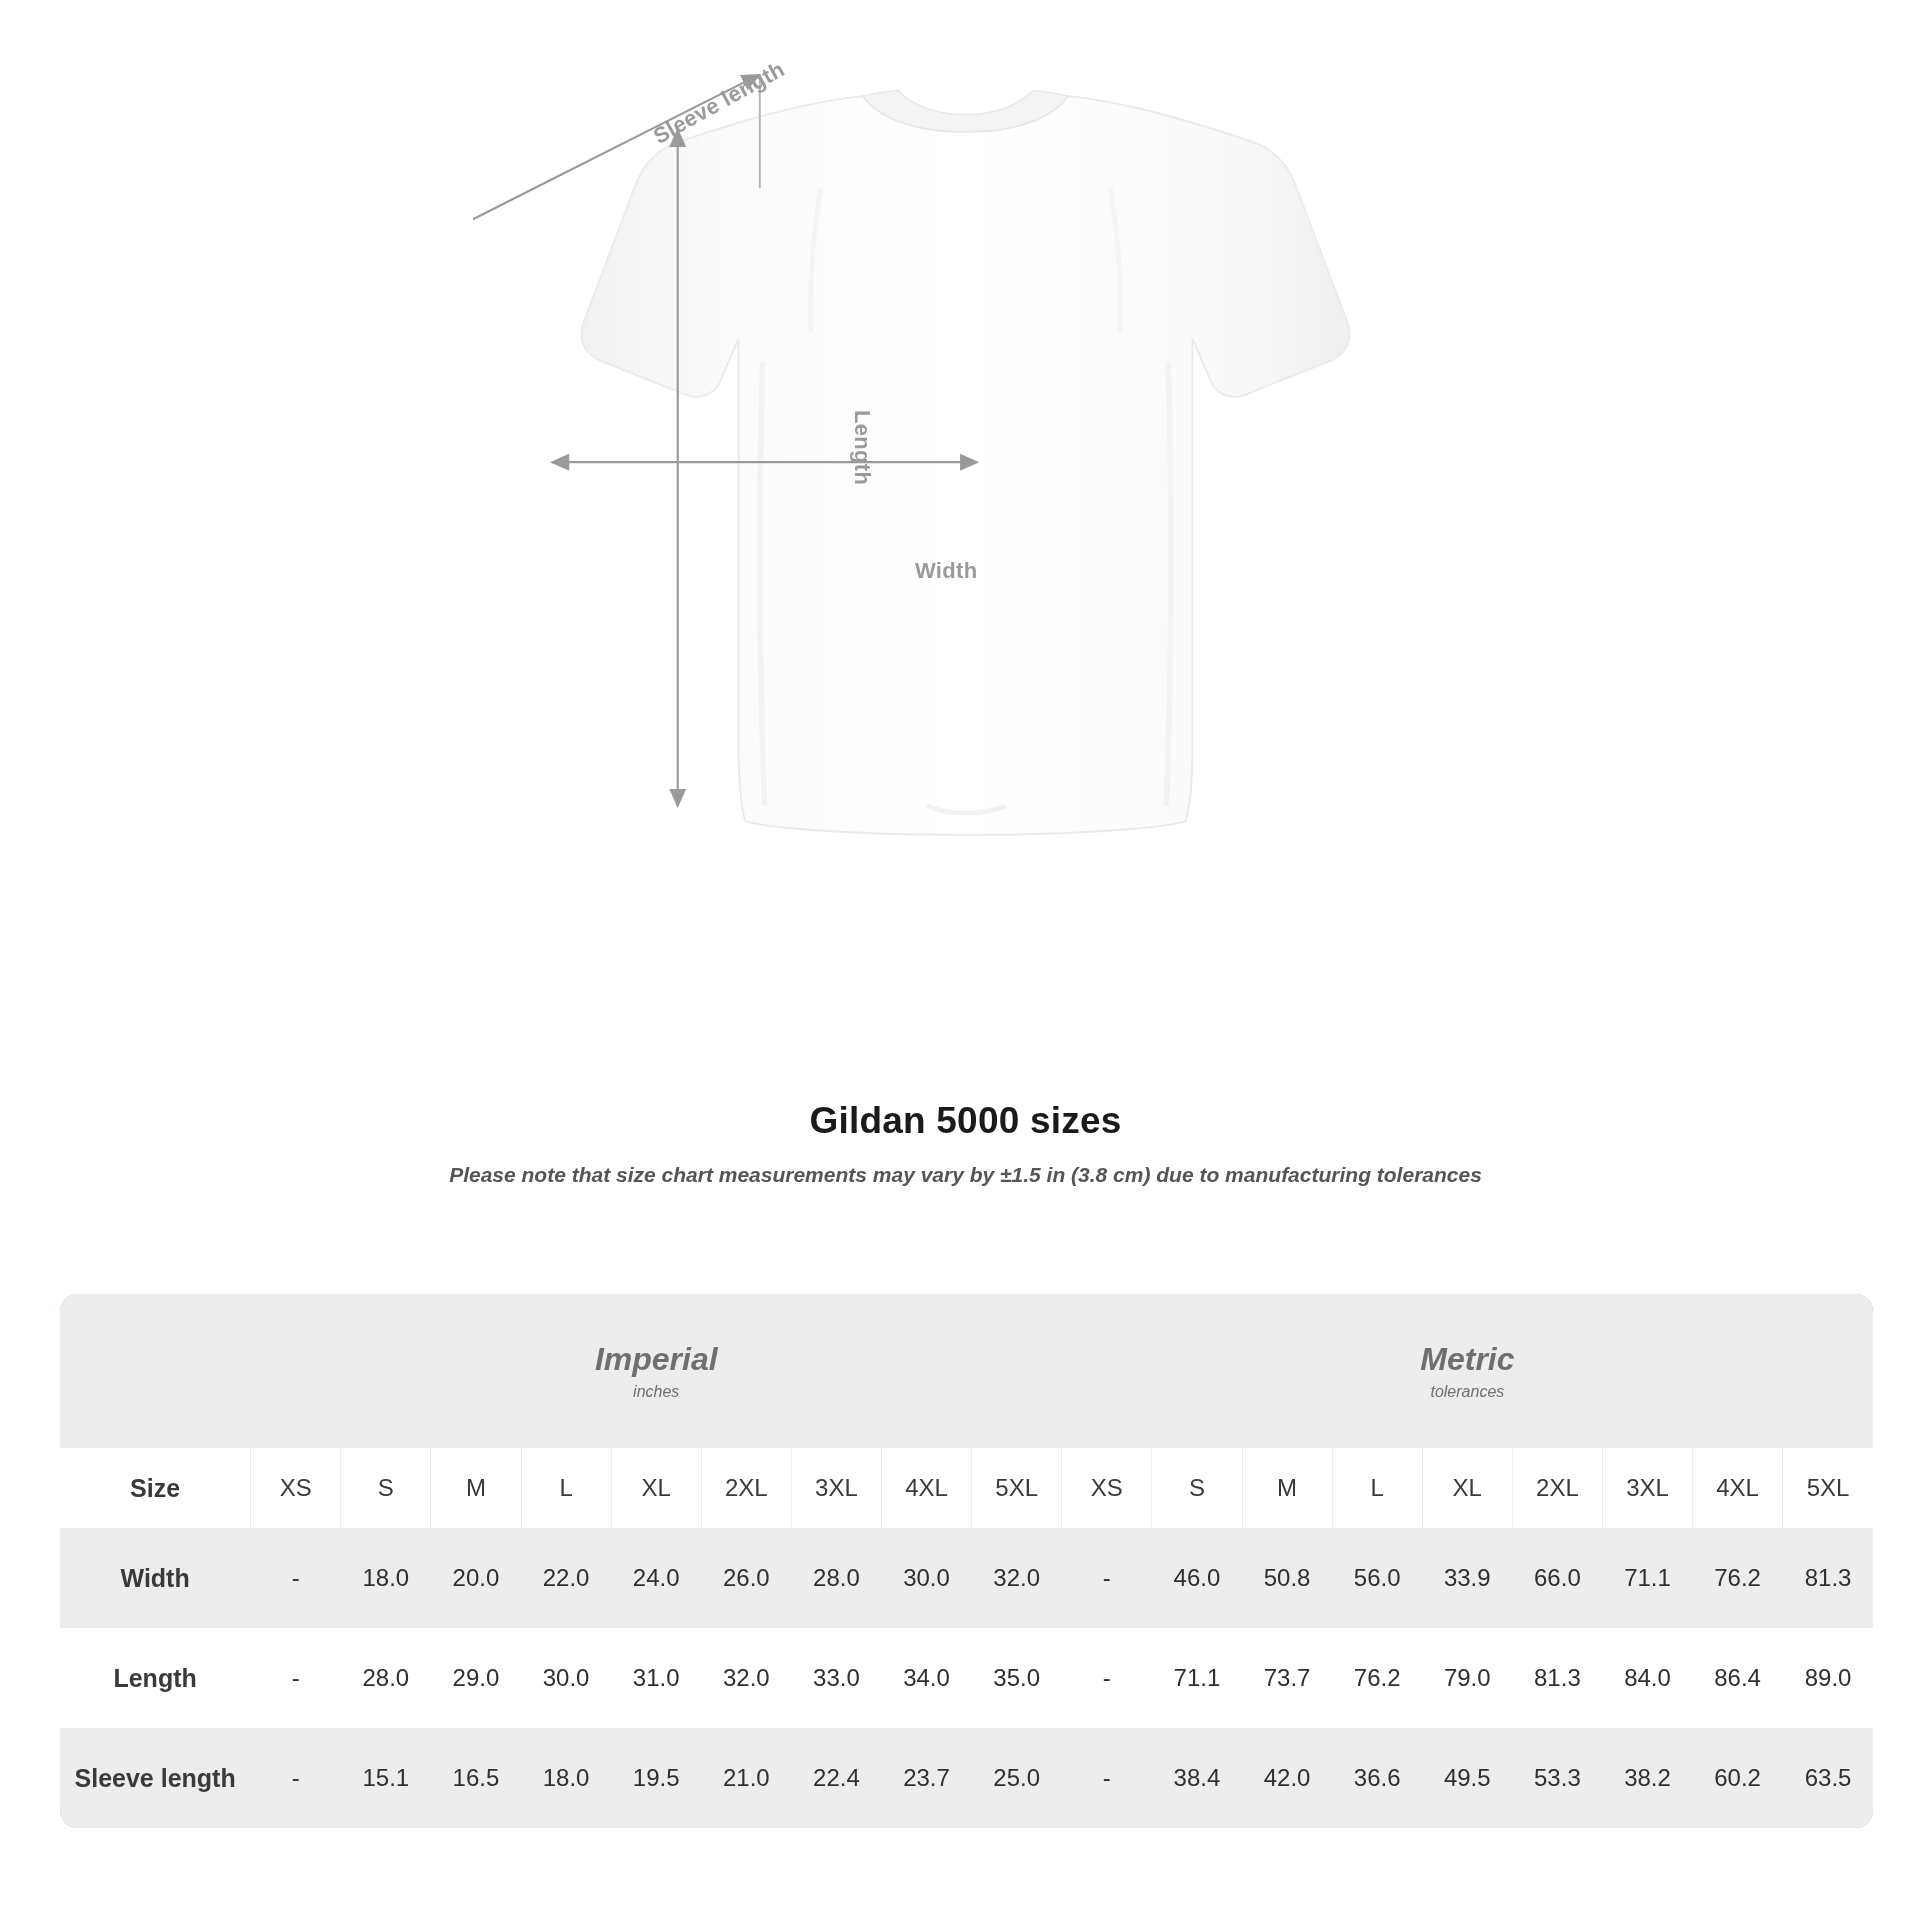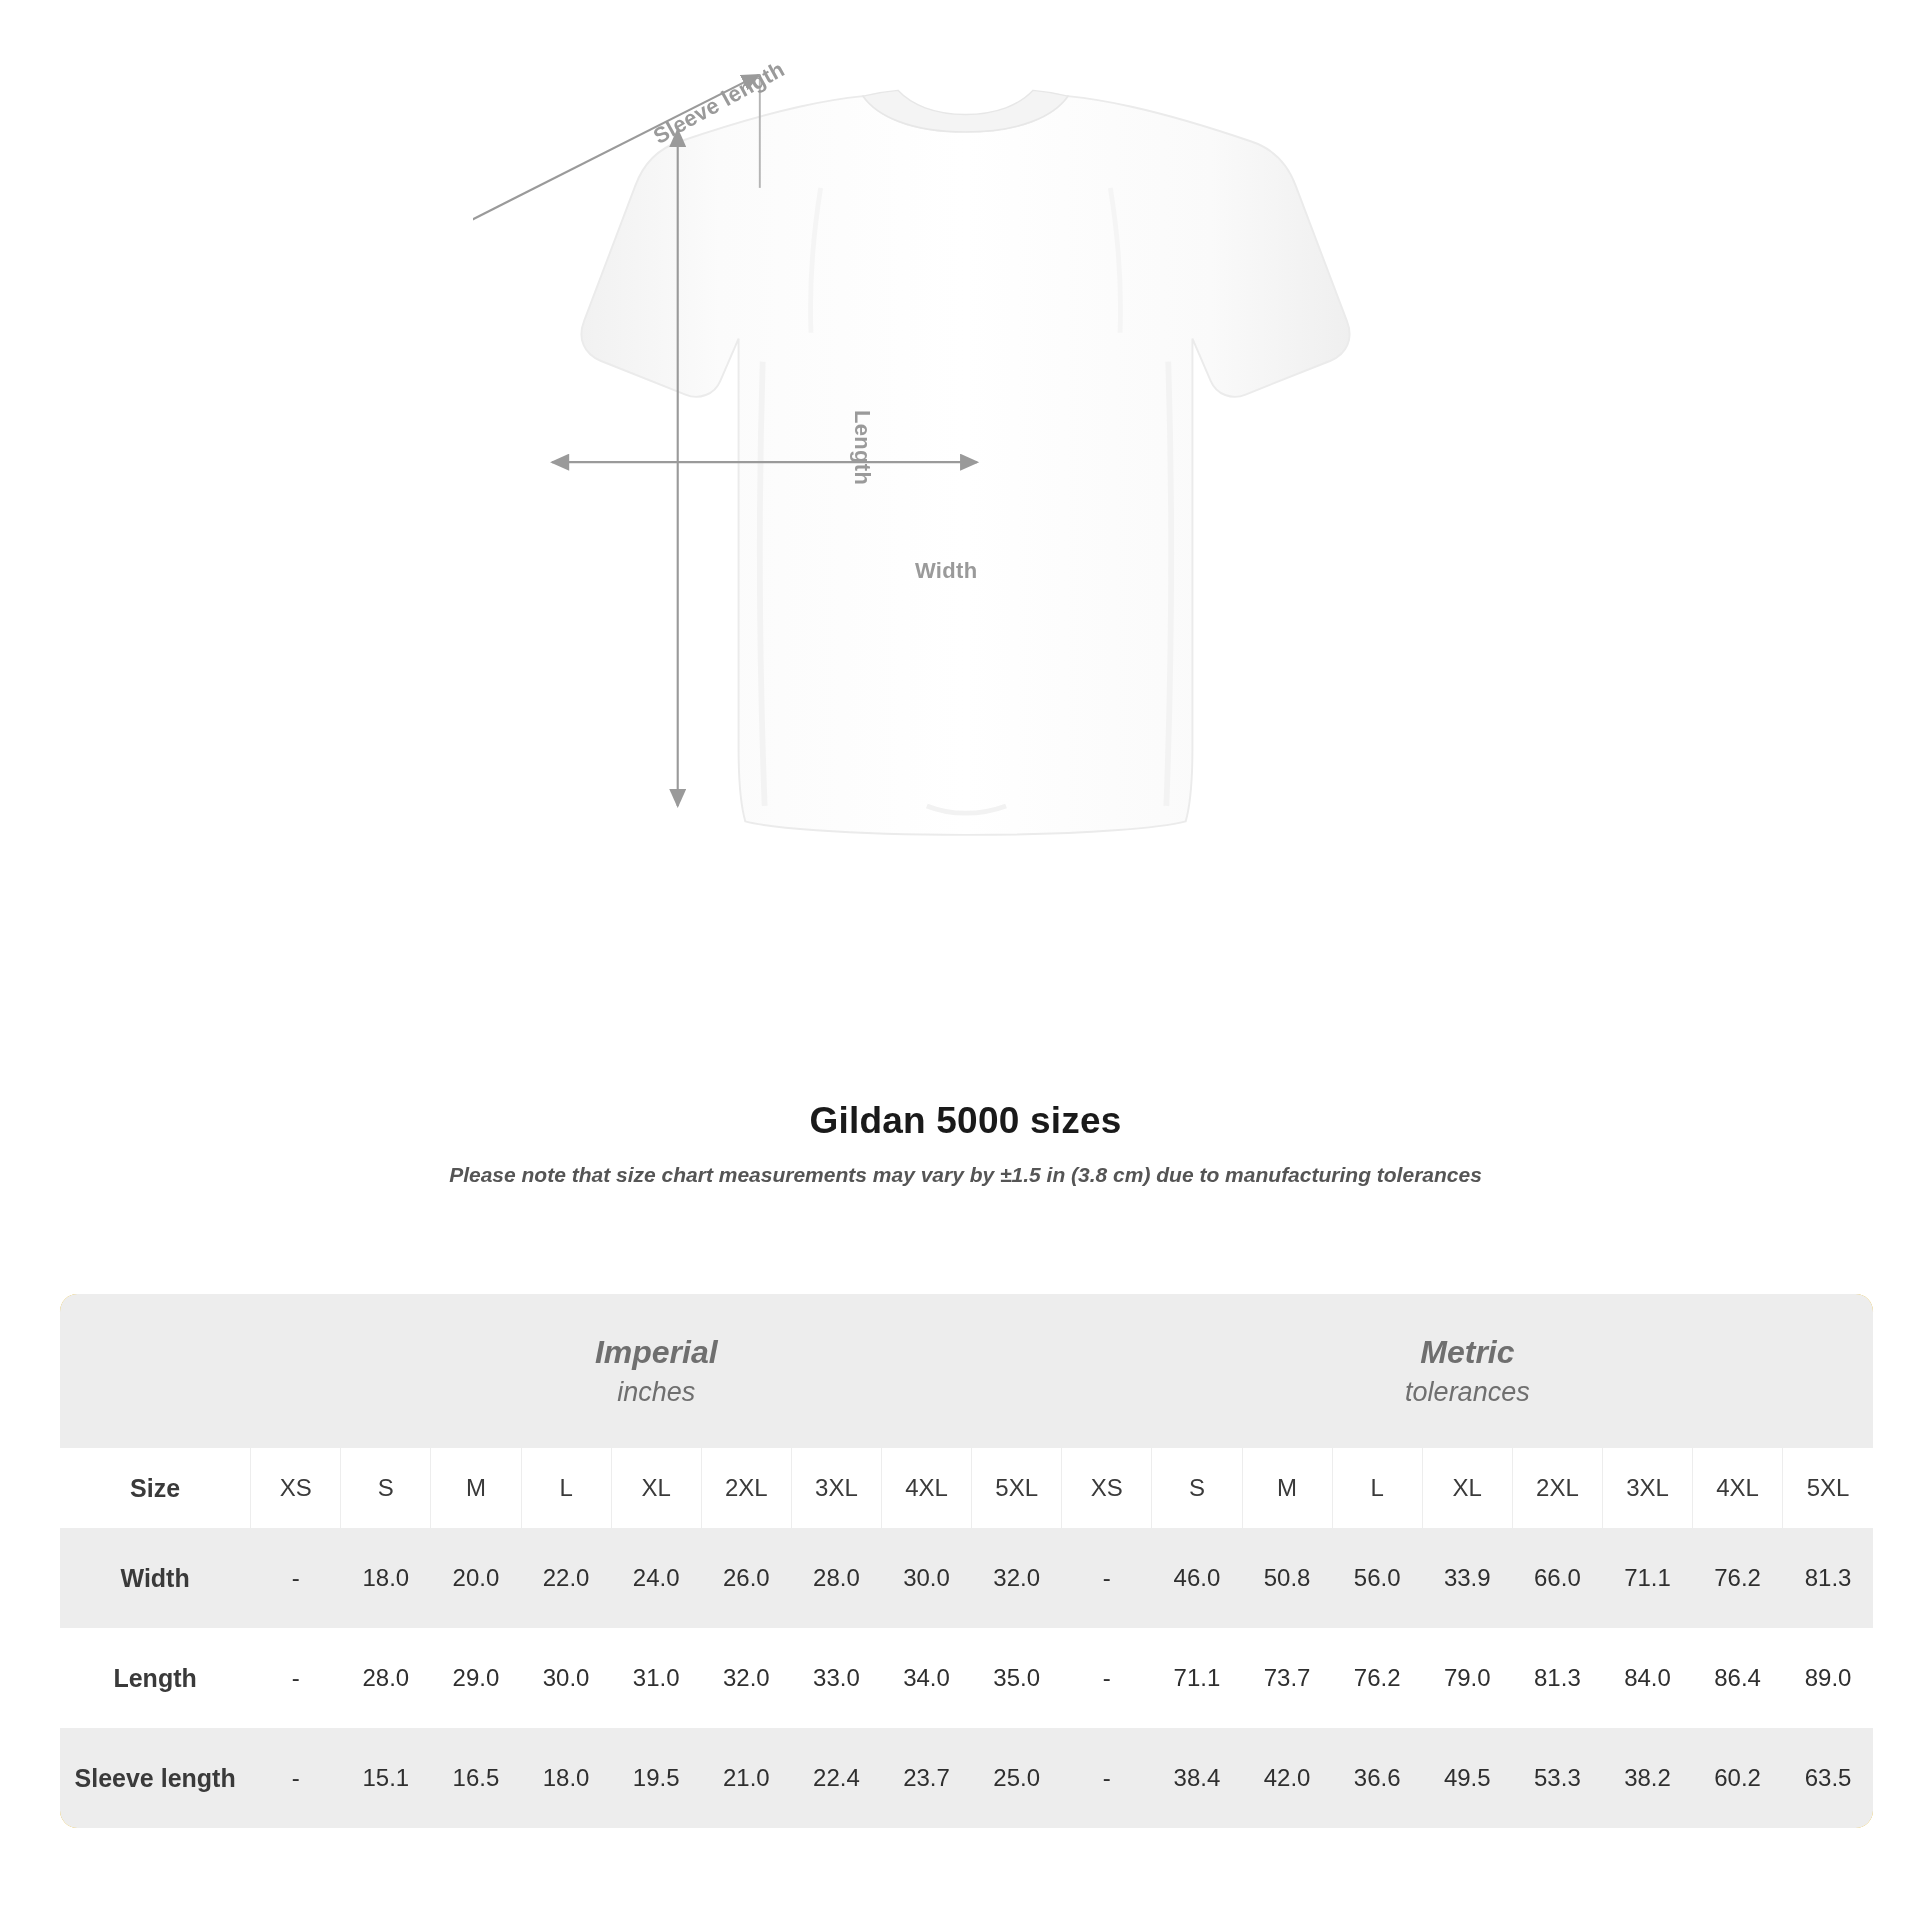--- a/index.html
+++ b/index.html
@@ -113,21 +113,21 @@
     border: none;
   }
   .unit-name {
     font-size: 32px;
     font-weight: bold;
     font-style: italic;
     color: #6f6f6f;
     line-height: 1.15;
   }
   .unit-sub {
-    font-size: 27px;
+    font-size: 16px;
     font-style: italic;
     color: #6f6f6f;
     margin-top: 5.8px;
   }
 
   
   .size-row td {
     height: 80px;
     background: #ffffff;
     border-right: 1.9px solid #ededed;

